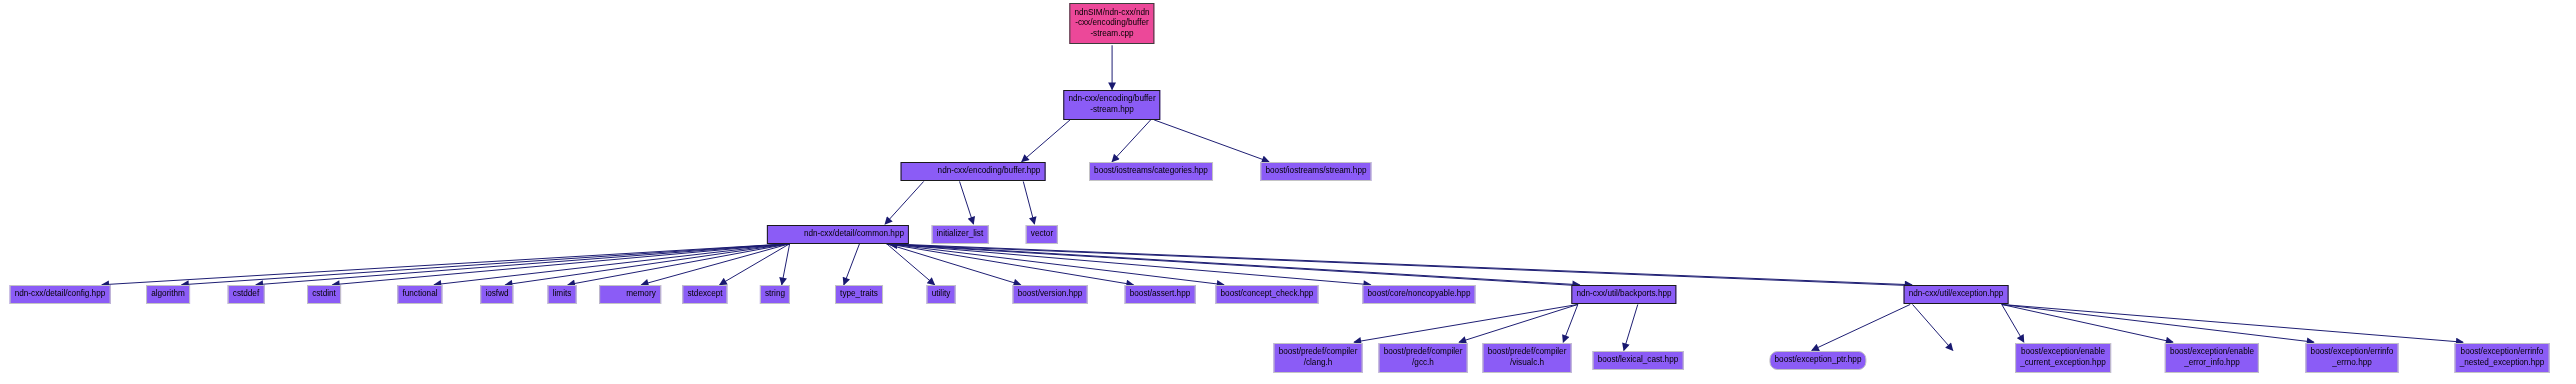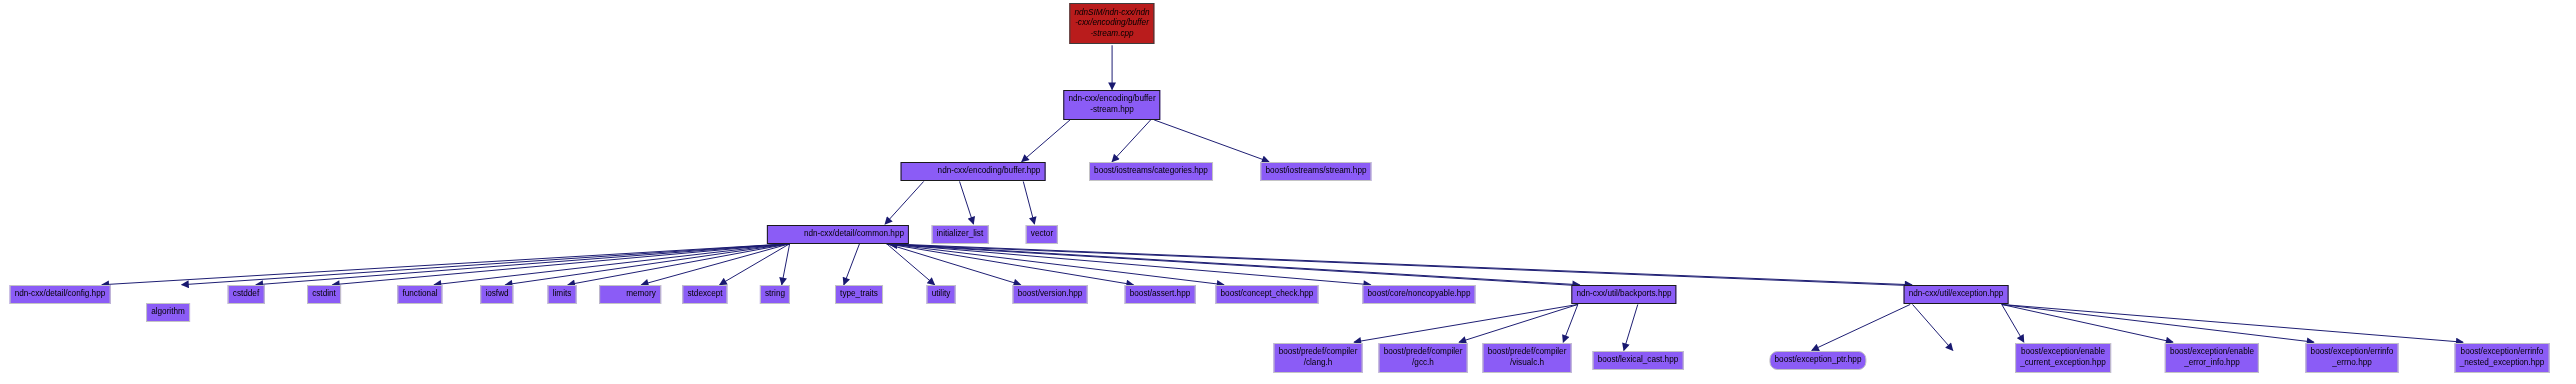--- a/index.html
+++ b/index.html
@@ -3,21 +3,21 @@
 <meta charset="utf-8">
 <style>
   html,body{margin:0;padding:0;background:#ffffff;}
   #stage{position:relative;width:2576px;height:385px;background:#ffffff;overflow:hidden;
          font-family:"Liberation Sans",sans-serif;}
   #edges{position:absolute;left:0;top:0;z-index:1;pointer-events:none;}
   .node{position:absolute;transform:translateX(-50%);z-index:2;background:#8b5cf6;
         border:0.8px solid #c4c4c4;padding:3.3px 4.1px;text-align:center;color:#000;
         font-size:8.2px;line-height:10.7px;white-space:nowrap;}
   .node.doc{border:0.8px solid #1a1a1a;}
-  .node.root{background:#b91c1c;border:1.6px solid #3d3d3d;font-style:italic;}
+  .node.root{background:#ec4899;border:1.6px solid #3d3d3d;}
   .ln{pointer-events:none;}
 </style>
 </head>
 <body>
 
 <div id="stage">
   <svg id="edges" width="2576" height="385" viewBox="0 0 3141 469">
     <defs>
       <marker id="arrow" viewBox="0 0 10 10" refX="9" refY="5" markerWidth="9.5" markerHeight="8" orient="auto">
         <path d="M0,0 L10,5 L0,10 z" fill="#191970"></path>
@@ -84,21 +84,21 @@
     </div>
     <div class="node ext" style="left: 960px; top: 225px;">
       <div class="ln">initializer_list</div>
     </div>
     <div class="node ext" style="left: 1042px; top: 225px;">
       <div class="ln">vector</div>
     </div>
     <div class="node ext" style="left: 60px; top: 285px;">
       <div class="ln">ndn-cxx/detail/config.hpp</div>
     </div>
-    <div class="node ext" style="left: 168px; top: 285px; margin-top: 18px;">
+    <div class="node ext" style="left: 168px; top: 285px;">
       <div class="ln">algorithm</div>
     </div>
     <div class="node ext" style="left: 246px; top: 285px;">
       <div class="ln">cstddef</div>
     </div>
     <div class="node ext" style="left: 324px; top: 285px;">
       <div class="ln">cstdint</div>
     </div>
     <div class="node ext" style="left: 420px; top: 285px;">
       <div class="ln">functional</div>

